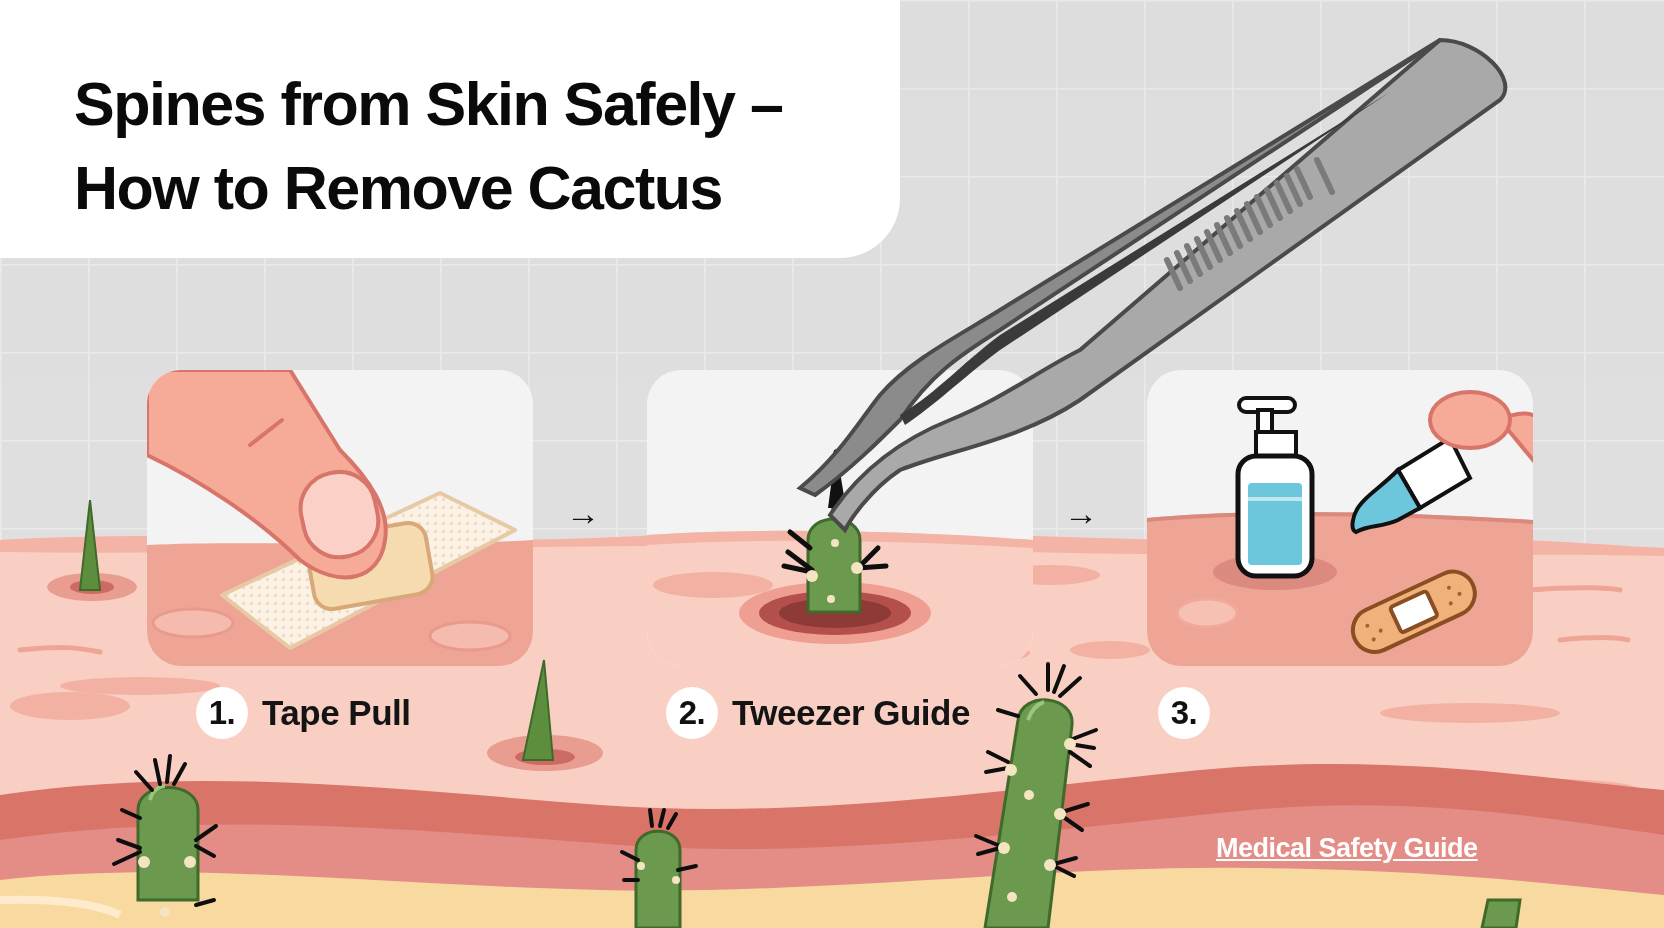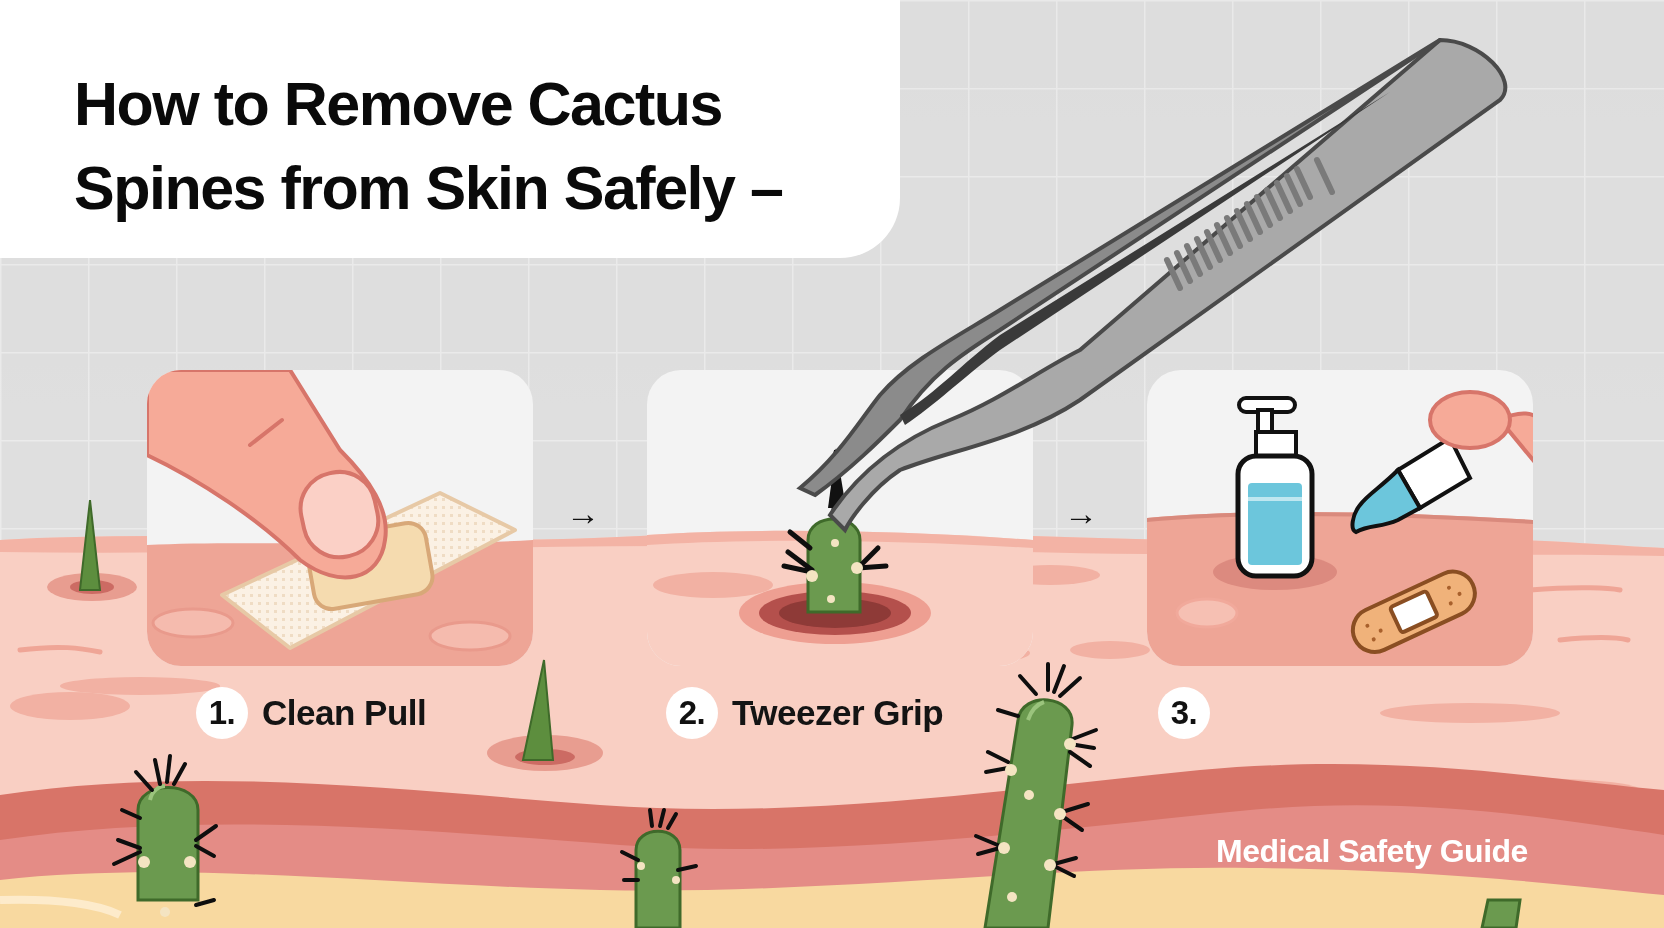--- a/index.html
+++ b/index.html
@@ -3,21 +3,21 @@
 <meta charset="utf-8">
 <style>
   html, body { margin:0; padding:0; }
   body { width:1664px; height:928px; overflow:hidden; position:relative; font-family:"Liberation Sans", sans-serif; background:#dcdcdc; }
   #scene { position:absolute; left:0; top:0; width:1664px; height:928px; }
   .title-card { position:absolute; left:0; top:0; width:900px; height:258px; background:#ffffff; border-bottom-right-radius:60px; }
   .title { position:absolute; left:74px; top:62px; margin:0; font-family:"Liberation Sans", sans-serif; font-weight:700; font-size:61px; line-height:84px; color:#0a0a0a; letter-spacing:-1.5px; }
   .title span { display:block; }
   .step-label { position:absolute; display:flex; align-items:center; gap:14px; font-weight:700; font-size:35px; color:#141414; letter-spacing:-0.5px; }
   .step-num { width:52px; height:52px; border-radius:50%; background:#ffffff; display:flex; align-items:center; justify-content:center; font-size:33px; font-weight:700; color:#111; }
-  .footer { position:absolute; left:1216px; top:833px; font-weight:700; font-size:32px; color:#ffffff; letter-spacing:-0.5px; }
+  .footer { position:absolute; left:1216px; top:833px; font-weight:700; font-size:27px; color:#ffffff; letter-spacing:-0.5px;text-decoration:underline; }
   .arrow { position:absolute; font-size:34px; font-weight:700; color:#111; }
 </style>
 </head>
 <body>
 
 <svg id="scene" viewBox="0 0 1664 928" xmlns="http://www.w3.org/2000/svg">
   <defs>
     <pattern id="grid" width="88" height="88" patternUnits="userSpaceOnUse">
       <rect width="88" height="88" fill="#dedede"></rect>
       <path d="M88 0 L0 0 0 88" fill="none" stroke="#ececec" stroke-width="3"></path>
@@ -248,33 +248,33 @@
         <circle cx="1004" cy="848" r="6"></circle>
         <circle cx="1050" cy="865" r="6"></circle>
         <circle cx="1012" cy="897" r="5"></circle>
       </g>
   </g>
   <path d="M1482 928 L1488 900 L1520 900 L1516 928 Z" fill="#6b9a4f" stroke="#3f6a2a" stroke-width="3"></path>
 </svg>
 
 <div class="title-card">
   <h1 class="title">
+    <span>Spines from Skin Safely –</span>
     <span>How to Remove Cactus</span>
-    <span>Spines from Skin Safely –</span>
   </h1>
 </div>
 
 <span class="arrow" style="left:566px; top:494px;">→</span>
 <span class="arrow" style="left:1064px; top:494px;">→</span>
 
 <div class="step-label" style="left:196px; top:687px;">
   <span class="step-num">1.</span>
-  <span>Clean Pull</span>
+  <span>Tape Pull</span>
 </div>
 <div class="step-label" style="left:666px; top:687px;">
   <span class="step-num">2.</span>
-  <span>Tweezer Grip</span>
+  <span>Tweezer Guide</span>
 </div>
 <div class="step-label" style="left:1158px; top:687px;">
   <span class="step-num">3.</span>
 </div>
 
 <div class="footer">Medical Safety Guide</div>
 
 </body></html>

